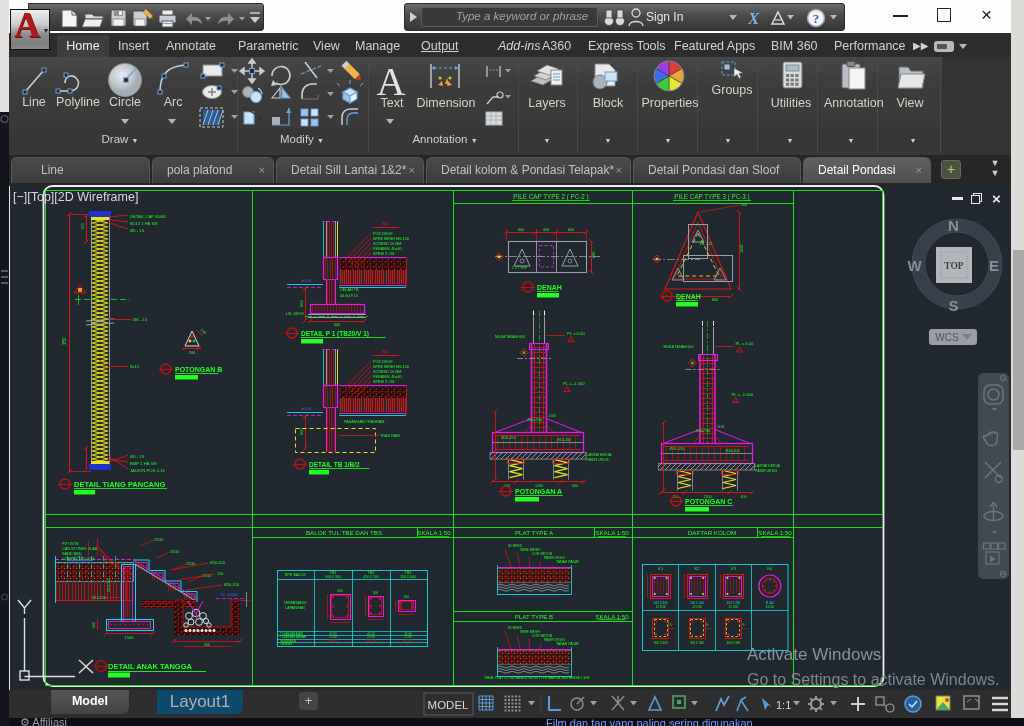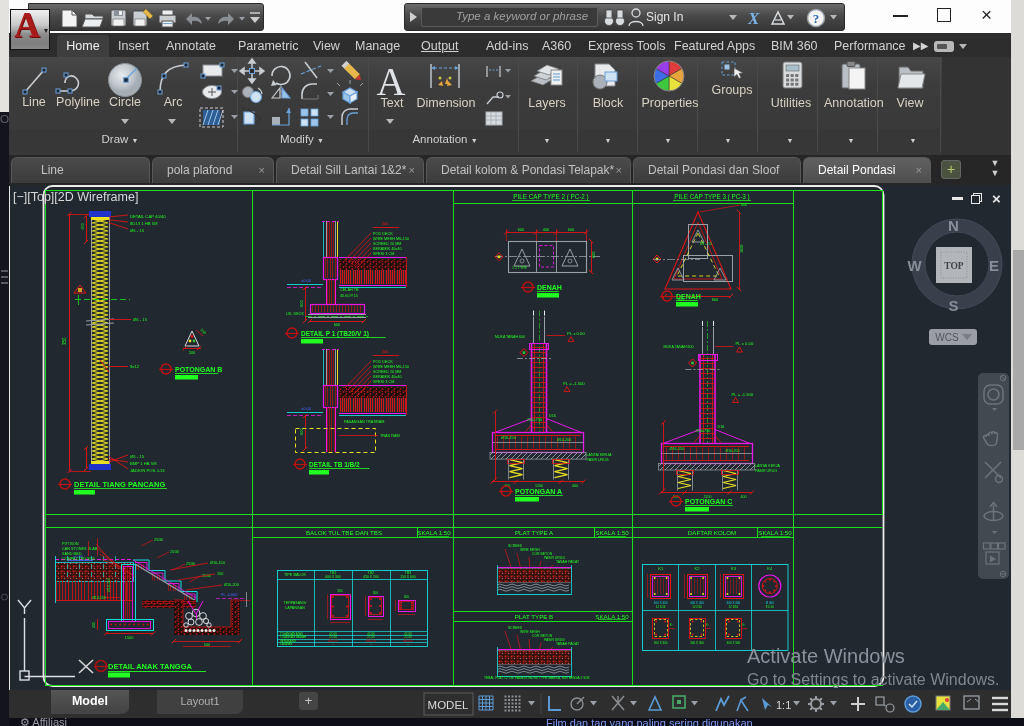--- a/index.html
+++ b/index.html
@@ -31,21 +31,21 @@
 #hometab{background:#3e3e3e;border-radius:3px 3px 0 0;color:#f0f0f0;z-index:4;}
 
 .psep{top:58px;width:1px;height:94px;background:#2c2c2c;border-right:1px solid #4a4a4a;}
 .plabel{top:133px;height:16px;color:#cfcfcf;font-size:11.5px;text-align:center;}
 .parr{color:#cfcfcf;font-size:7px;}
 .biglabel{color:#d9d2c4;font-size:12.5px;text-align:center;}
 
 .dtab{top:157px;height:26px;background:linear-gradient(#4a4a4a,#3c3c3c);border-radius:6px 6px 0 0;color:#c2c2c2;font-size:12px;line-height:25px;padding-left:14px;border:1px solid #585858;border-bottom:none;}
 .dtab .x{position:absolute;right:8px;top:0px;color:#9a9a9a;font-size:11px;}
 #activetab{background:linear-gradient(#616161,#4e4e4e);color:#ffffff;z-index:3;}
-#watermark1{left:747px;top:645px;color:#8b919c;font-size:20px;z-index:6;}
+#watermark1{left:747px;top:645px;color:#8b919c;font-size:17px;z-index:6;}
 #watermark2{left:747px;top:671px;color:#80868f;font-size:16px;z-index:6;}
 </style></head>
 <body>
 <div id="page">
 <div class="abs" id="leftback"></div>
 <div class="abs" id="rightback"></div>
 <div class="abs" id="rightthumb"></div>
 <div class="abs" id="bottomback"></div>
 <svg class="abs" style="left:0;top:0;z-index:2" width="9" height="726">
 <circle cx="4.5" cy="119" r="3.5" fill="none" stroke="#5a5a66" stroke-width="1.2"></circle>
@@ -123,21 +123,21 @@
 <div class="abs" style="left:428px;top:10px;color:#a0a0a0;font-size:11.5px;font-style:italic;z-index:12;margin-left:28px;">Type a keyword or phrase</div>
 <div class="abs" style="left:646px;top:10px;color:#e6e6e6;font-size:12px;z-index:12;">Sign In</div>
 
 <div class="abs menutab" id="hometab" style="left:57px;width:52px;text-align:center;">Home</div>
 <div class="abs menutab" style="left:118px;">Insert</div>
 <div class="abs menutab" style="left:166px;">Annotate</div>
 <div class="abs menutab" style="left:238px;">Parametric</div>
 <div class="abs menutab" style="left:313px;">View</div>
 <div class="abs menutab" style="left:355px;">Manage</div>
 <div class="abs menutab" style="left:421px;text-decoration:underline;">Output</div>
-<div class="abs menutab" style="left:486px;">Add-ins</div>
+<div class="abs menutab" style="left:498px;font-style:italic;">Add-ins</div>
 <div class="abs menutab" style="left:542px;">A360</div>
 <div class="abs menutab" style="left:588px;">Express Tools</div>
 <div class="abs menutab" style="left:674px;">Featured Apps</div>
 <div class="abs menutab" style="left:771px;">BIM 360</div>
 <div class="abs menutab" style="left:834px;">Performance</div>
 <div class="abs menutab" style="left:913px;font-size:10px;">▶▶</div>
 <svg class="abs" style="left:933px;top:38px;z-index:6" width="45" height="18">
 <rect x="1" y="3" width="20" height="11" rx="3" fill="#b8b8b8"></rect>
 <rect x="4" y="6" width="10" height="5" rx="1" fill="#555"></rect>
 <path d="M26 6 l4 5 l4 -5 z" fill="#b8b8b8"></path>
@@ -1369,21 +1369,21 @@
 <path d="M990 555.5 l6 3.5 l-6 3.5 z" fill="#6d737c"></path>
 <path d="M992 408 l2.5 3 l2.5 -3 z" fill="#6d737c"></path>
 <path d="M992 531 l2.5 3 l2.5 -3 z" fill="#6d737c"></path>
 <circle cx="1003" cy="378" r="2.8" fill="none" stroke="#6d737c" stroke-width="1"></circle>
 <circle cx="1003" cy="574" r="2.8" fill="none" stroke="#6d737c" stroke-width="1"></circle>
 <line x1="1001" y1="376" x2="1005" y2="380" stroke="#6d737c"></line>
 <line x1="1000.5" y1="574" x2="1005.5" y2="574" stroke="#6d737c"></line>
 </svg>
 
 <div class="abs" style="left:51px;top:690px;width:78px;height:24px;background:linear-gradient(#555,#434343);border-radius:0 0 7px 0;color:#fff;font-weight:bold;font-size:12.5px;text-align:center;line-height:23px;z-index:8;">Model</div>
-<div class="abs" style="left:157px;top:690px;width:86px;height:24px;background:#404040;border-radius:0 0 7px 0;color:#b0b0b0;font-size:11px;text-align:center;line-height:23px;z-index:8;">Layout1</div>
+<div class="abs" style="left:157px;top:690px;width:86px;height:24px;background:#0c4a6e;border-radius:0 0 7px 0;color:#b0b0b0;font-size:17px;text-align:center;line-height:23px;z-index:8;">Layout1</div>
 <div class="abs" style="left:299px;top:692px;width:19px;height:18px;background:#454545;border-radius:3px;color:#c8c8c8;font-size:13px;text-align:center;line-height:17px;z-index:8;">+</div>
 
 <div class="abs" id="watermark1">Activate Windows</div>
 <div class="abs" id="watermark2">Go to Settings to activate Windows.</div>
 
 <svg class="abs" id="statusicons" style="left:0;top:690px;z-index:7" width="1024" height="36">
       <rect x="424" y="3" width="49" height="22" fill="none" stroke="#5c5c5c"></rect>
 <text x="448" y="18.5" font-size="11.5" fill="#d8d8d8" text-anchor="middle">MODEL</text>
 <g stroke="#5b9bd5" stroke-width="1">
 <line x1="479.0" y1="6" x2="479.0" y2="20"></line>

